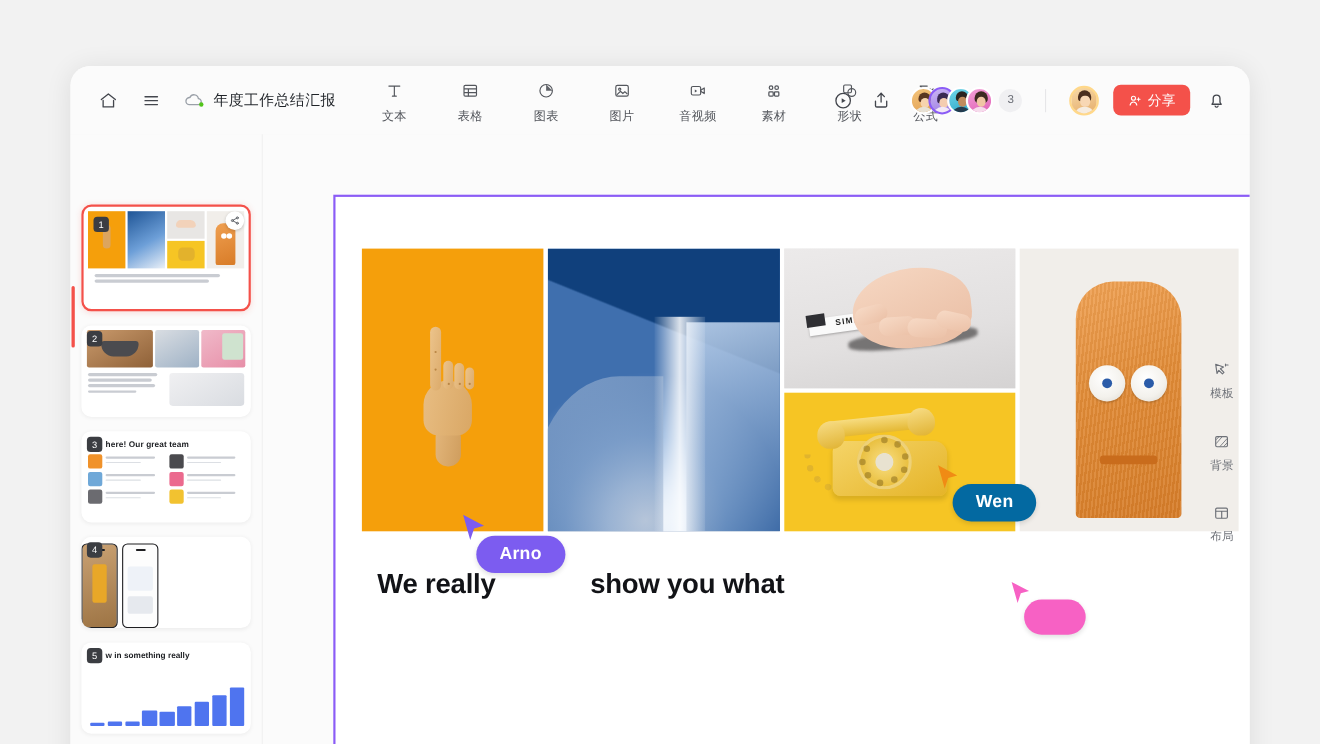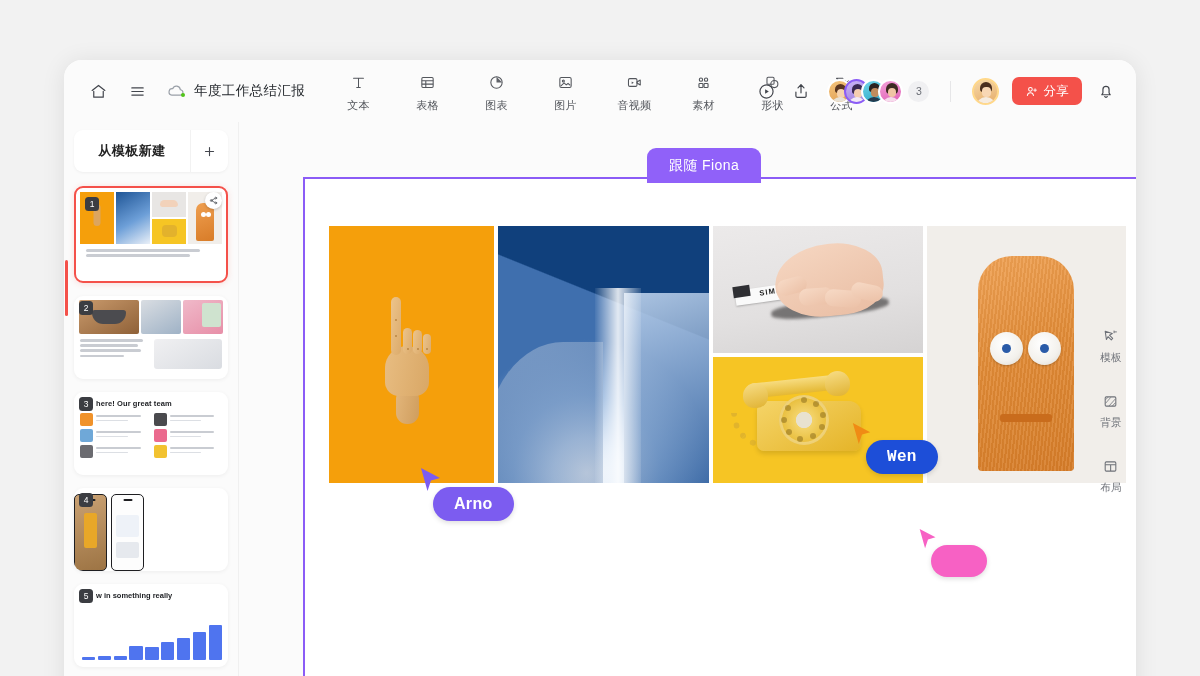--- a/index.html
+++ b/index.html
@@ -508,28 +508,20 @@
       <div class="icon-btn">
         <svg width="18" height="18" viewBox="0 0 24 24" fill="none" stroke="currentColor" stroke-width="1.6" stroke-linecap="round" stroke-linejoin="round">
             <path d="M6.4 17h11.2l-1.5-2.4V10a4.1 4.1 0 0 0-8.2 0v4.6L6.4 17z"></path>
             <path d="M10.3 19.4a1.9 1.9 0 0 0 3.4 0"></path>
           </svg>
       </div>
     </div>
   </div>
 
   <div id="sidebar">
-    <div id="sb-head">
-      <span id="sb-head-label">从模板新建</span>
-      <span id="sb-add">
-        <svg width="15" height="15" viewBox="0 0 24 24" fill="none" stroke="currentColor" stroke-width="1.8" stroke-linecap="round">
-            <path d="M12 5.5v13M5.5 12h13"></path>
-          </svg>
-      </span>
-    </div>
 
     <div id="sb-scrollbar"></div>
 
     <div id="slide-list">
 
       <div class="slide-card sel">
         <div class="slide-num">1</div>
         <div class="share-badge">
           <svg width="9" height="9" viewBox="0 0 24 24" fill="none" stroke="#5a5d63" stroke-width="2.3" stroke-linecap="round">
               <circle cx="18" cy="5.5" r="2.4"></circle>
@@ -671,21 +663,20 @@
         </div>
       </div>
 
     </div>
   </div>
 
   <div id="canvas-wrap">
 
     <div id="slide-frame">
 
-      <div id="follow-banner">跟随 Fiona</div>
 
       <div id="pic-grid">
 
         <div class="cell pg1">
           <div class="hand-wrap" style="width:96px;height:150px;">
             <div class="hand-wrist"></div>
             <div class="hand-palm"></div>
             <div class="finger f-index">
               <div class="knuckle" style="left:4px;top:22px;"></div>
               <div class="knuckle" style="left:4px;top:38px;"></div>
@@ -752,34 +743,37 @@
               </div>
             <div class="clay-eye" style="left:50px;">
                 <div class="clay-pupil"></div>
               </div>
             <div class="clay-mouth"></div>
           </div>
         </div>
       </div>
 
       <div id="headline">
+        <div>
+          <span>We really</span><span style="display:inline-block;width:86px;"></span><span>show you what</span>
+        </div>
       </div>
 
       <div class="cursor-group" style="left:114px;top:288px;">
         <svg width="24" height="26" viewBox="0 0 24 26" style="position:absolute;left:0;top:0;">
           <path d="M2 1 L21 11 L12 13.5 L8.5 24 Z" fill="#7c5cf0"></path>
         </svg>
         <div class="cur-pill" style="left:14px;top:20px;background:#7c5cf0;">Arno</div>
       </div>
 
       <div class="cursor-group" style="left:546px;top:243px;">
         <svg width="22" height="24" viewBox="0 0 24 26" style="position:absolute;left:0;top:0;">
           <path d="M2 1 L21 11 L12 13.5 L8.5 24 Z" fill="#f08b14"></path>
         </svg>
-        <div class="cur-pill" style="left:15px;top:18px;background:#1d4ed8;font-family:Liberation Mono, monospace;">Wen</div>
+        <div class="cur-pill" style="left:15px;top:18px;background:#0369a1;">Wen</div>
       </div>
 
       <div class="cursor-group" style="left:613px;top:349px;">
         <svg width="20" height="22" viewBox="0 0 24 26" style="position:absolute;left:0;top:0;">
           <path d="M2 1 L21 11 L12 13.5 L8.5 24 Z" fill="#f761c4"></path>
         </svg>
         <div class="cur-pill" style="left:13px;top:17px;background:#f761c4;width:56px;padding:0;height:32px;"></div>
       </div>
 
     </div>

